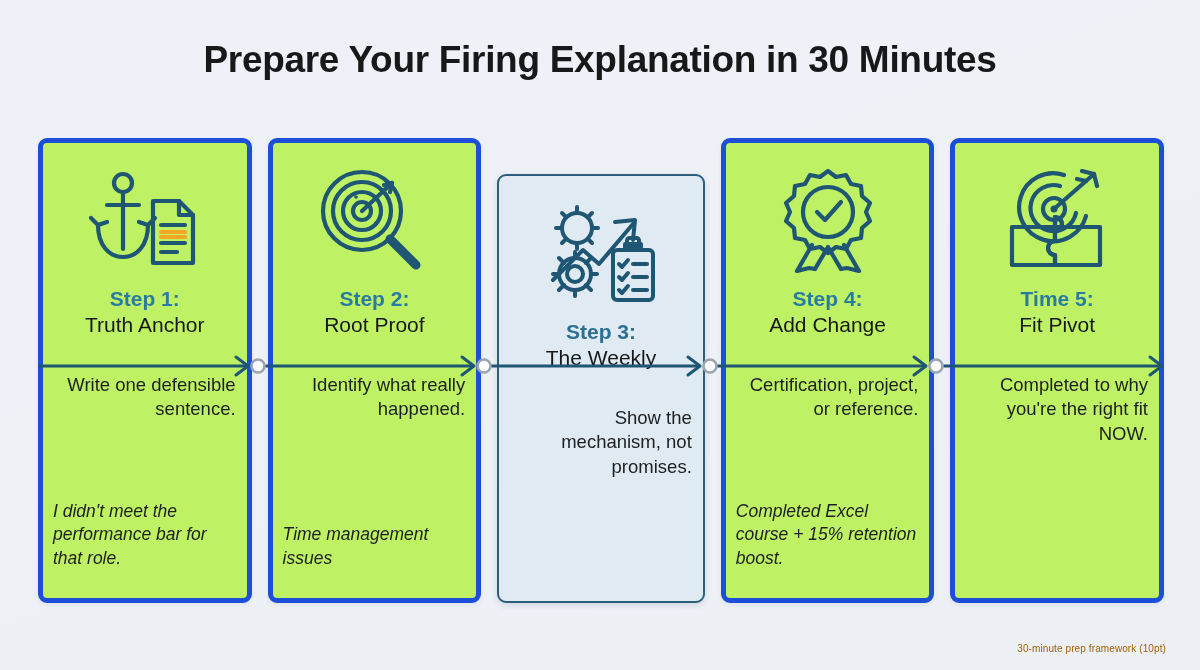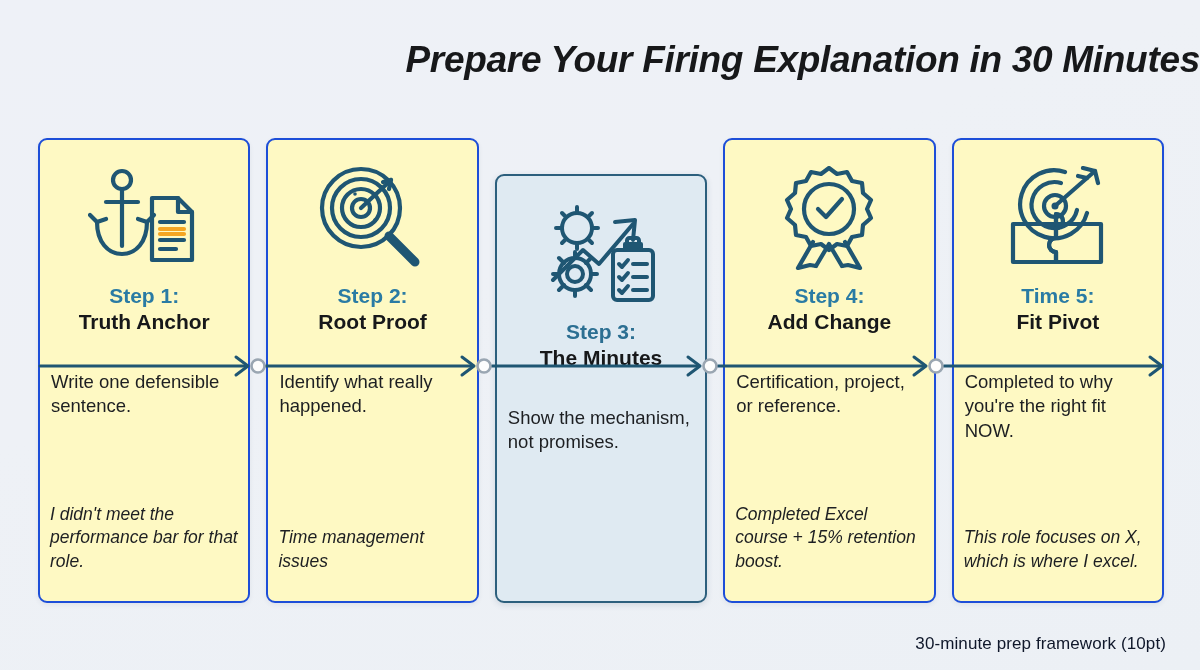--- a/index.html
+++ b/index.html
@@ -16,22 +16,21 @@
     position: relative;
   }
 
   
   .title-wrap {
     position: absolute;
     top: 0; left: 0; right: 0;
     height: 120px;
     display: flex;
     align-items: center;
-    justify-content: flex-end;
-    font-style: italic;
+    justify-content: center;
   }
   .page-title {
     font-size: 37px;
     font-weight: bold;
     color: #17181a;
     letter-spacing: -0.3px;
     text-align: center;
     white-space: nowrap;
   }
 
@@ -42,22 +41,22 @@
     left: 38px;
     width: 1126px;
     height: 465px;
     display: flex;
     gap: 16px;
   }
 
   .card {
     position: relative;
     flex: 1 1 0;
-    background: #fef9c3;
-    border: 2px solid #1d4ed8;
+    background: #bef264;
+    border: 5px solid #1d4ed8;
     border-radius: 9px;
     box-shadow: 0 2px 5px rgba(40,55,80,0.07);
     display: flex;
     flex-direction: column;
     align-items: center;
     padding: 14px 9px 10px 9px;
     overflow: hidden;
   }
 
   .card.highlight {
@@ -84,35 +83,35 @@
     font-weight: bold;
     color: #2a7ba4;
     line-height: 1.12;
     text-align: center;
     margin-top: 2px;
   }
   .card.highlight .step-label { color: #2c6f92; }
 
   .step-title {
     font-size: 21px;
-    font-weight: bold;
+    font-weight: normal;
     color: #17181a;
     line-height: 1.15;
     text-align: center;
     margin-top: 2px;
   }
 
   
   .line-gap { height: 36px; flex: 0 0 auto; }
 
   .desc {
     font-size: 18.5px;
     color: #1d1f22;
     line-height: 1.33;
-    text-align: left;
+    text-align: right;
     padding: 0 2px;
     flex: 0 0 auto;
   }
 
   .example {
     font-size: 17.5px;
     font-style: italic;
     color: #1d1f22;
     line-height: 1.33;
     padding: 0 1px;
@@ -127,22 +126,22 @@
     width: 1200px;
     height: 670px;
     pointer-events: none;
   }
 
   
   .footer-note {
     position: absolute;
     right: 34px;
     bottom: 16px;
-    font-size: 17px;
-    color: #0f172a;
+    font-size: 10px;
+    color: #a16207;
     letter-spacing: 0.1px;
     margin-left: 12px;
   }
 </style>
 </head>
 <body>
 
 <div class="title-wrap">
   <h1 class="page-title">Prepare Your Firing Explanation in 30 Minutes</h1>
 </div>
@@ -232,21 +231,21 @@
         <path d="M76 62 L79 65 L85 58"></path>
         <path d="M76 75 L79 78 L85 71"></path>
         <path d="M76 88 L79 91 L85 84"></path>
 
         <path d="M90 62 L104 62"></path>
         <path d="M90 75 L104 75"></path>
         <path d="M90 88 L104 88"></path>
       </svg>
     </div>
     <div class="step-label">Step 3:</div>
-    <div class="step-title">The Minutes</div>
+    <div class="step-title">The Weekly</div>
     <div class="line-gap"></div>
     <div class="desc">Show the mechanism, not promises.</div>
   </div>
 
   <div class="card">
     <div class="icon-box">
       <svg width="106" height="104" viewBox="0 0 106 104" fill="none" stroke="#1f5673" stroke-width="4.2" stroke-linecap="round" stroke-linejoin="round">
 
         <path d="M53 2
                  L61 8 L71 6 L76 15 L86 17 L87 27 L95 34 L91 43 L95 52
@@ -292,21 +291,20 @@
 
         <path d="M53 58 L53 48
                  a7 7 0 0 1 0 14 L53 72
                  a7 7 0 0 0 0 14 L53 96 L98 96 L98 58 Z"></path>
       </svg>
     </div>
     <div class="step-label">Time 5:</div>
     <div class="step-title">Fit Pivot</div>
     <div class="line-gap"></div>
     <div class="desc">Completed to why you're the right fit NOW.</div>
-    <div class="example">This role focuses on X, which is where I excel.</div>
   </div>
 
 </div>
 
 <svg class="connector" viewBox="0 0 1200 670">
   <g stroke="#1f5673" stroke-width="3" fill="none" stroke-linecap="round" stroke-linejoin="round">
 
     <line x1="40" y1="366" x2="246" y2="366"></line>
     <path d="M236 357 L248 366 L236 375"></path>
 

